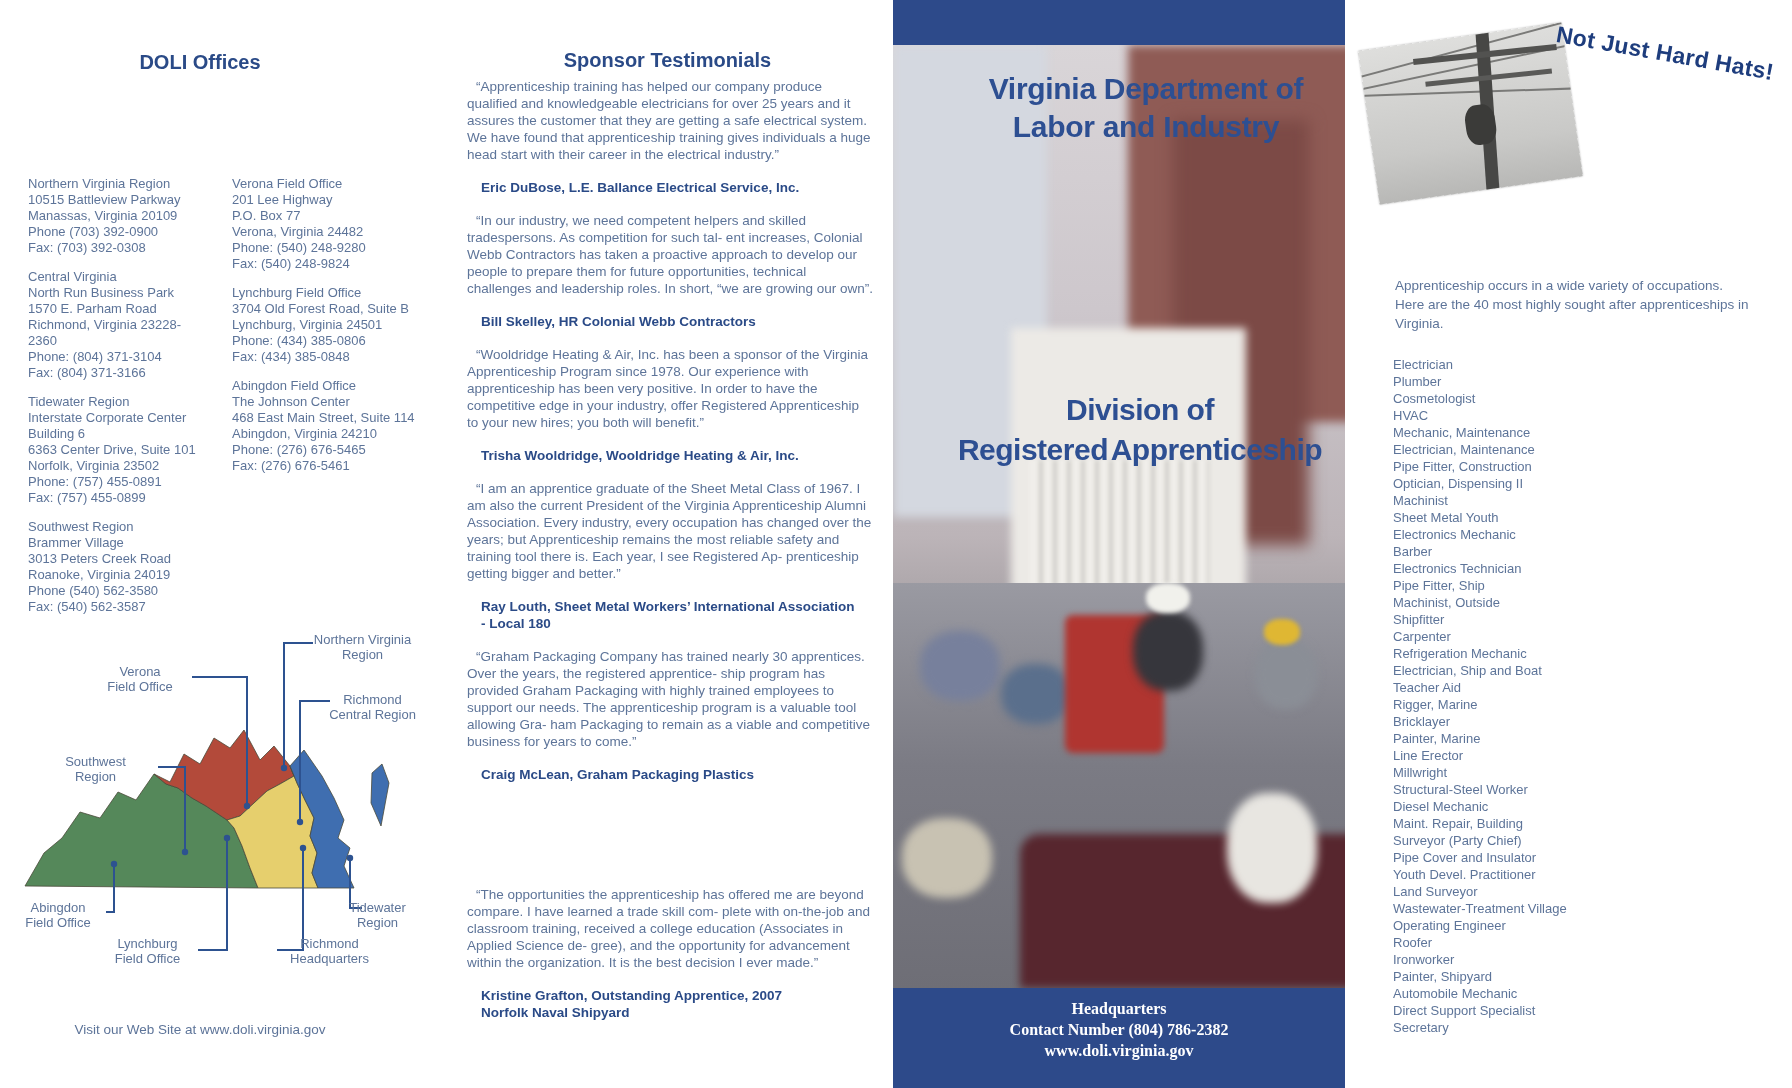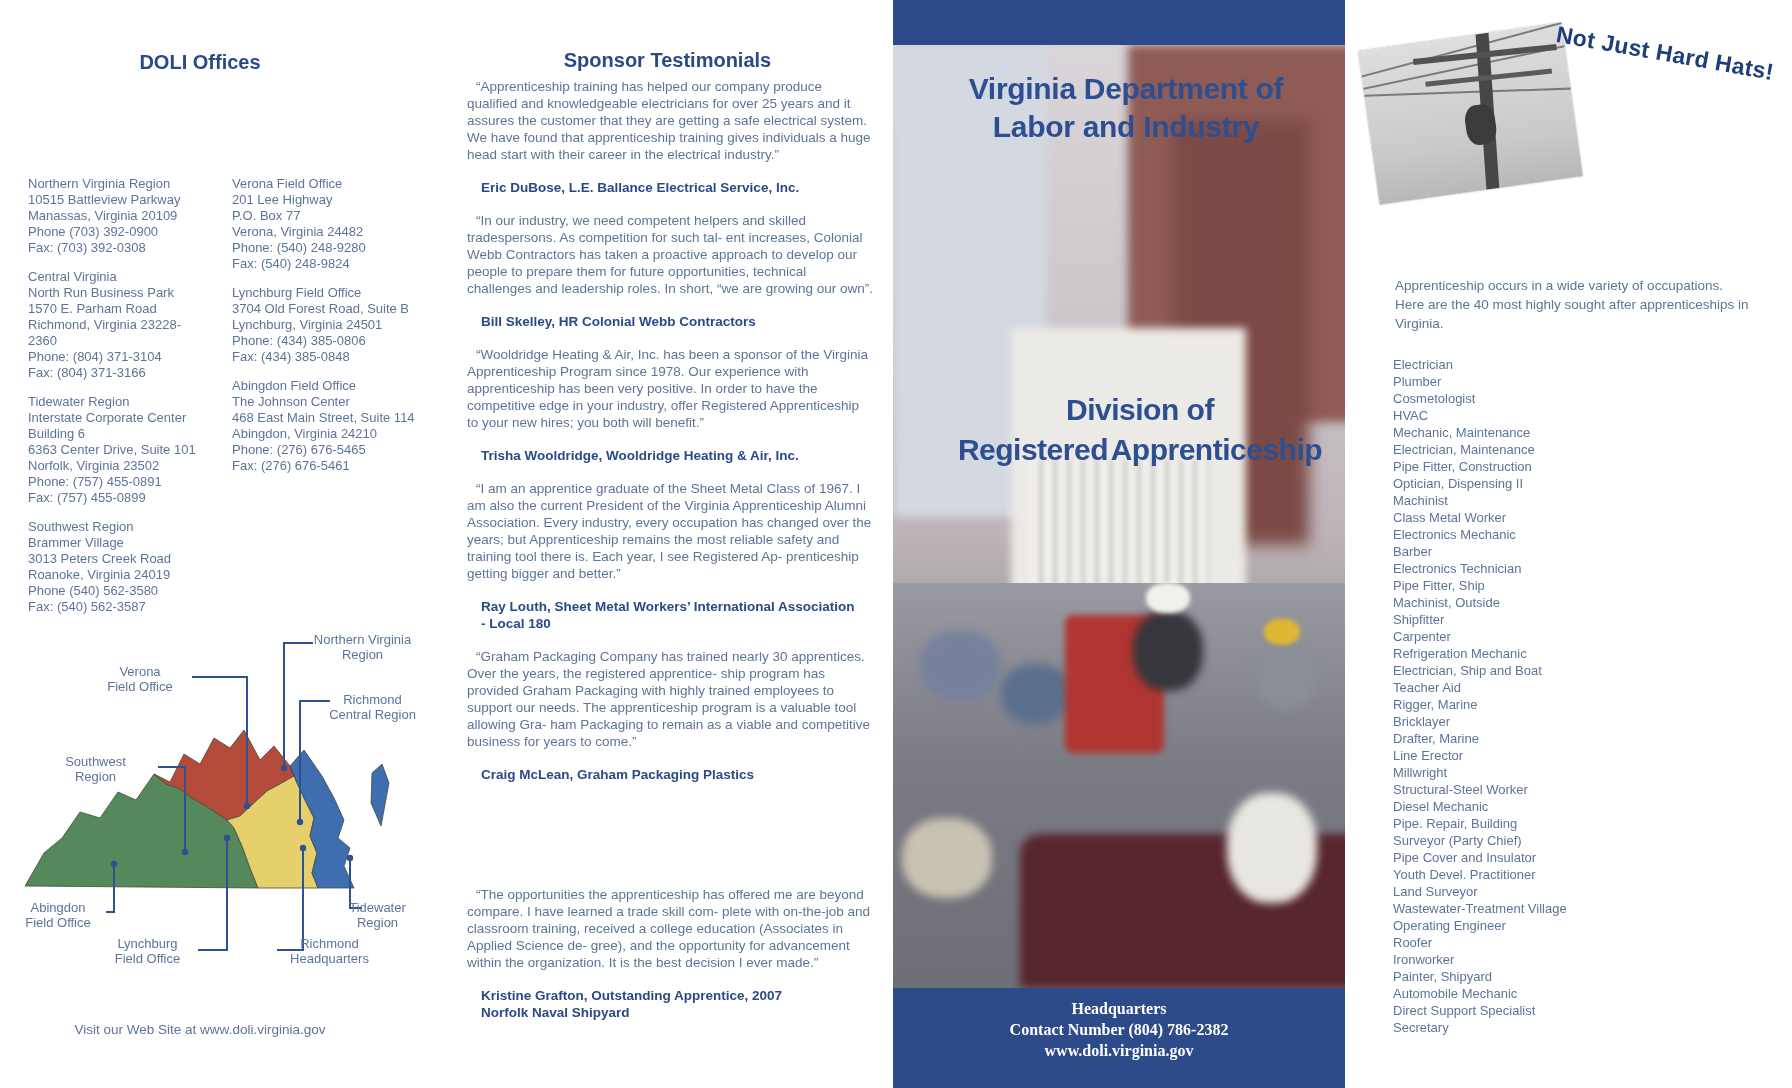--- a/index.html
+++ b/index.html
@@ -66,21 +66,21 @@
   .hat-white{left:56%;top:0;width:44px;height:30px;background:#f1f1ec;filter:blur(2px);}
   .man-dark{left:53%;top:7%;width:70px;height:80px;background:#36363c;filter:blur(4px);}
   .hat-yellow{left:82%;top:9%;width:36px;height:26px;background:#dfb733;filter:blur(2px);}
   .man-right{left:80%;top:14%;width:62px;height:70px;background:#8a8e96;filter:blur(4px);}
   .shirt-blue1{left:6%;top:12%;width:80px;height:70px;background:#77809c;filter:blur(5px);}
   .shirt-blue2{left:24%;top:20%;width:70px;height:60px;background:#5a6f8c;filter:blur(5px);}
   .car{left:28%;top:62%;width:75%;height:38%;background:#57262e;border-radius:20px 0 0 0;filter:blur(4px);}
   .person-white{left:74%;top:52%;width:90px;height:110px;background:#e8e6e1;filter:blur(4px);}
   .computer{left:2%;top:58%;width:90px;height:80px;background:#c8c2b2;filter:blur(4px);}
   .p3-title{position:absolute;top:70px;left:0;width:466px;text-align:center;
-            color:#2d4f92;font-size:30px;line-height:38px;font-weight:bold;letter-spacing:-0.3px;}
+            color:#2d4f92;font-size:30px;line-height:38px;font-weight:bold;letter-spacing:-0.3px;padding-left:20px;}
   .p3-division{position:absolute;top:390px;left:0;width:452px;text-align:center;
                color:#2d4f92;font-size:30px;line-height:40px;font-weight:bold;letter-spacing:-0.5px;margin-left:21px;}
   .p3-band-bottom{position:absolute;top:988px;left:0;width:452px;height:100px;background:#2d4a8a;
                   color:#ffffff;text-align:center;font-family:"Liberation Serif",serif;font-weight:bold;}
   .foot-line{margin:0;font-size:16px;line-height:21px;}
   .foot-pad{padding-top:10px;}
 
   
   .p4{left:1348px;width:444px;}
   .pole-photo{position:absolute;left:20px;top:36px;width:205px;height:155px;
@@ -303,39 +303,39 @@
 
     <div class="occ">Electrician</div>
         <div class="occ">Plumber</div>
         <div class="occ">Cosmetologist</div>
         <div class="occ">HVAC</div>
         <div class="occ">Mechanic, Maintenance</div>
         <div class="occ">Electrician, Maintenance</div>
         <div class="occ">Pipe Fitter, Construction</div>
         <div class="occ">Optician, Dispensing II</div>
         <div class="occ">Machinist</div>
-        <div class="occ">Class Metal Worker</div>
+        <div class="occ">Sheet Metal Youth</div>
         <div class="occ">Electronics Mechanic</div>
         <div class="occ">Barber</div>
         <div class="occ">Electronics Technician</div>
         <div class="occ">Pipe Fitter, Ship</div>
         <div class="occ">Machinist, Outside</div>
         <div class="occ">Shipfitter</div>
         <div class="occ">Carpenter</div>
         <div class="occ">Refrigeration Mechanic</div>
         <div class="occ">Electrician, Ship and Boat</div>
         <div class="occ">Teacher Aid</div>
         <div class="occ">Rigger, Marine</div>
         <div class="occ">Bricklayer</div>
-        <div class="occ">Drafter, Marine</div>
+        <div class="occ">Painter, Marine</div>
         <div class="occ">Line Erector</div>
         <div class="occ">Millwright</div>
         <div class="occ">Structural-Steel Worker</div>
         <div class="occ">Diesel Mechanic</div>
-        <div class="occ">Pipe. Repair, Building</div>
+        <div class="occ">Maint. Repair, Building</div>
         <div class="occ">Surveyor (Party Chief)</div>
         <div class="occ">Pipe Cover and Insulator</div>
         <div class="occ">Youth Devel. Practitioner</div>
         <div class="occ">Land Surveyor</div>
         <div class="occ">Wastewater-Treatment Village</div>
         <div class="occ">Operating Engineer</div>
         <div class="occ">Roofer</div>
         <div class="occ">Ironworker</div>
         <div class="occ">Painter, Shipyard</div>
         <div class="occ">Automobile Mechanic</div>

